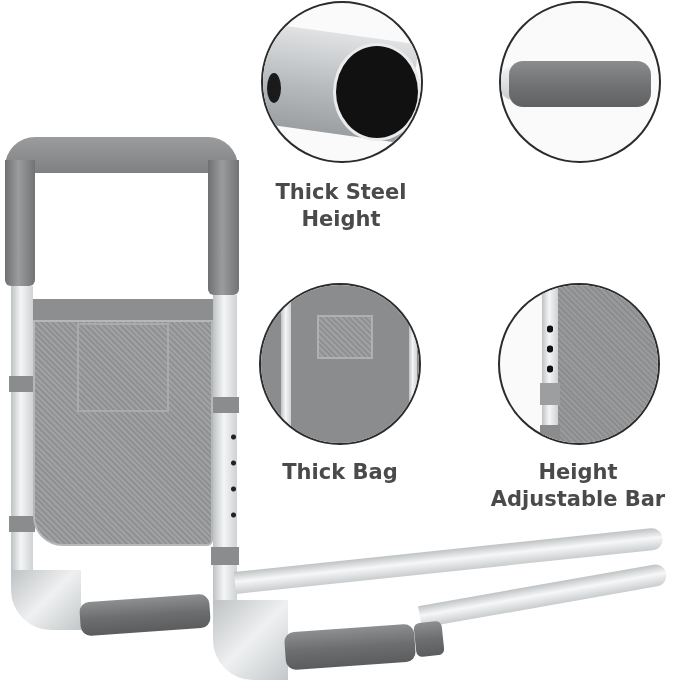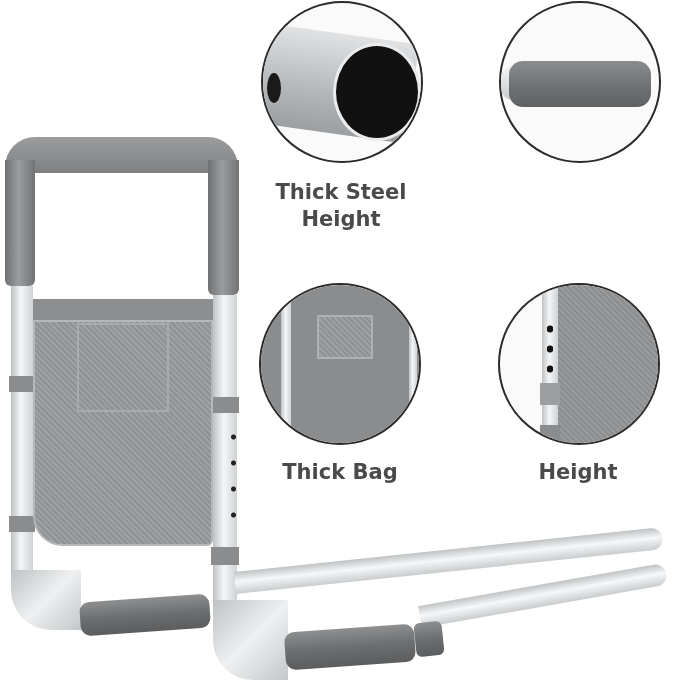--- a/index.html
+++ b/index.html
@@ -75,13 +75,14 @@
 
 <div class="circle" style="left:498px;top:283px;">
   <div class="abs" style="left:55px;top:0;width:110px;height:160px;background:repeating-linear-gradient(45deg,#8b8d8f 0 2px,#989a9c 2px 4px);"></div>
   <div class="tube" style="left:42px;top:0;width:16px;height:160px;"></div>
   <div class="abs" style="left:47px;top:40px;width:6px;height:60px;background:radial-gradient(circle at 50% 4px,#111 3px,transparent 4px) 0 0/6px 20px repeat-y;"></div>
   <div class="band" style="left:40px;top:98px;width:20px;height:22px;background:#9c9ea0;"></div>
   <div class="band" style="left:40px;top:140px;width:20px;height:16px;"></div>
 </div>
 <div class="label" style="left:478px;top:459px;">
   <div>Height</div>
+  <div>Adjustable Bar</div>
 </div>
 
 </body></html>

